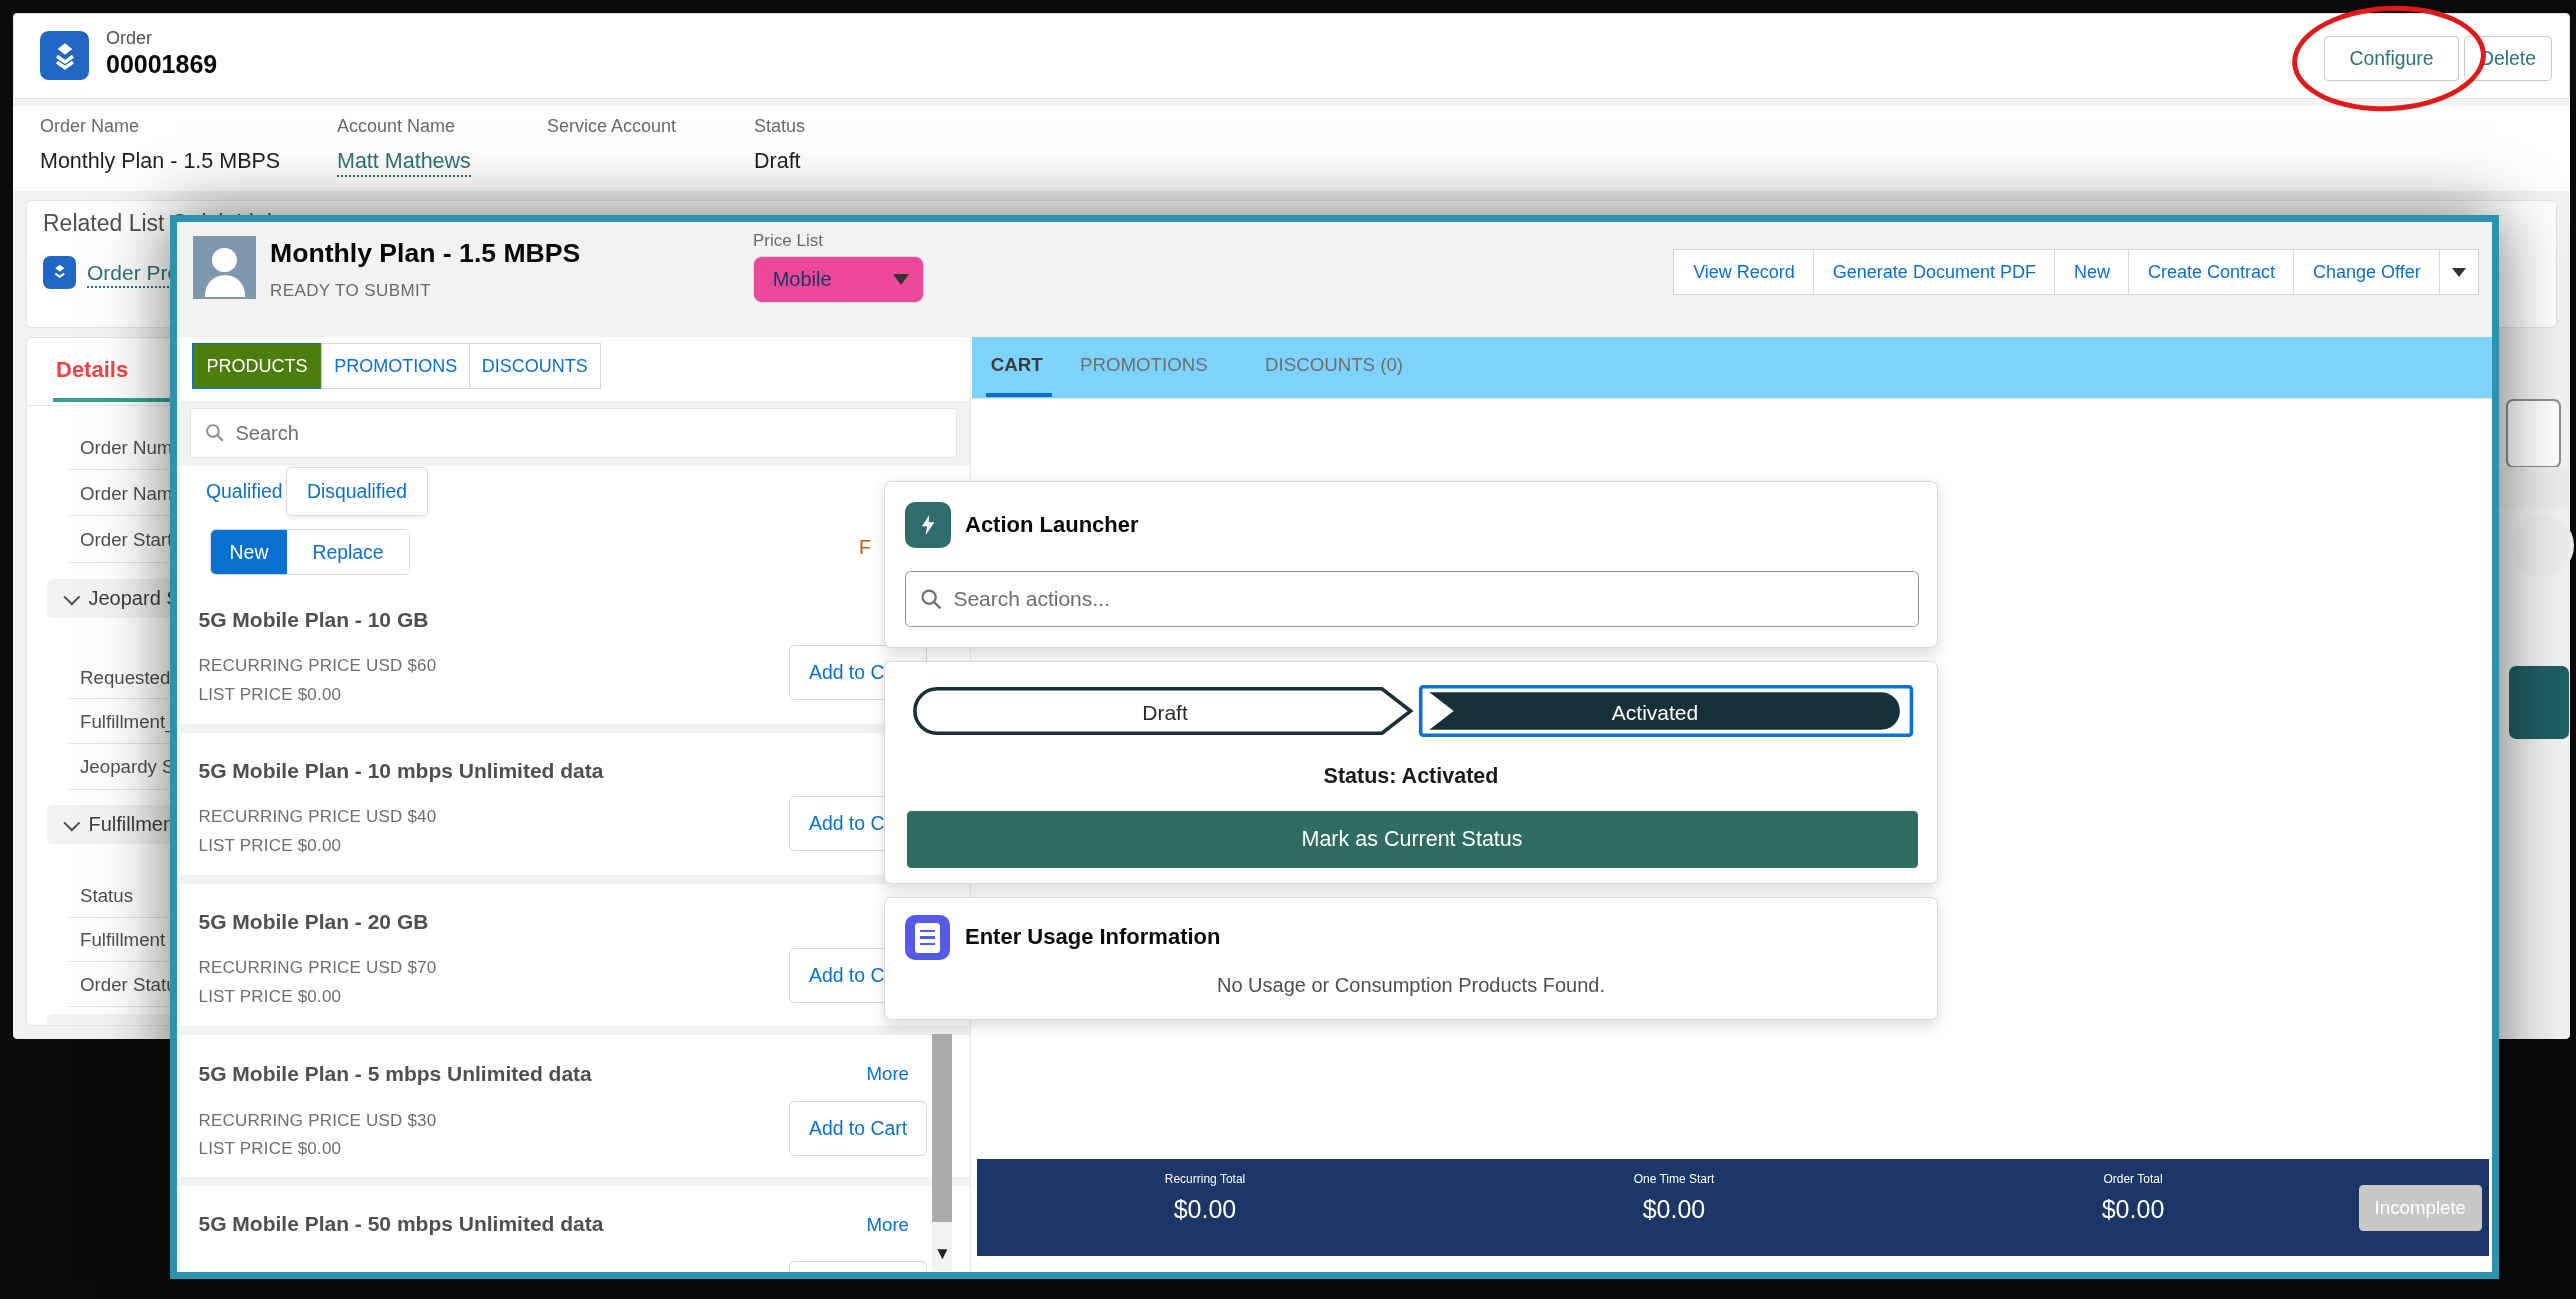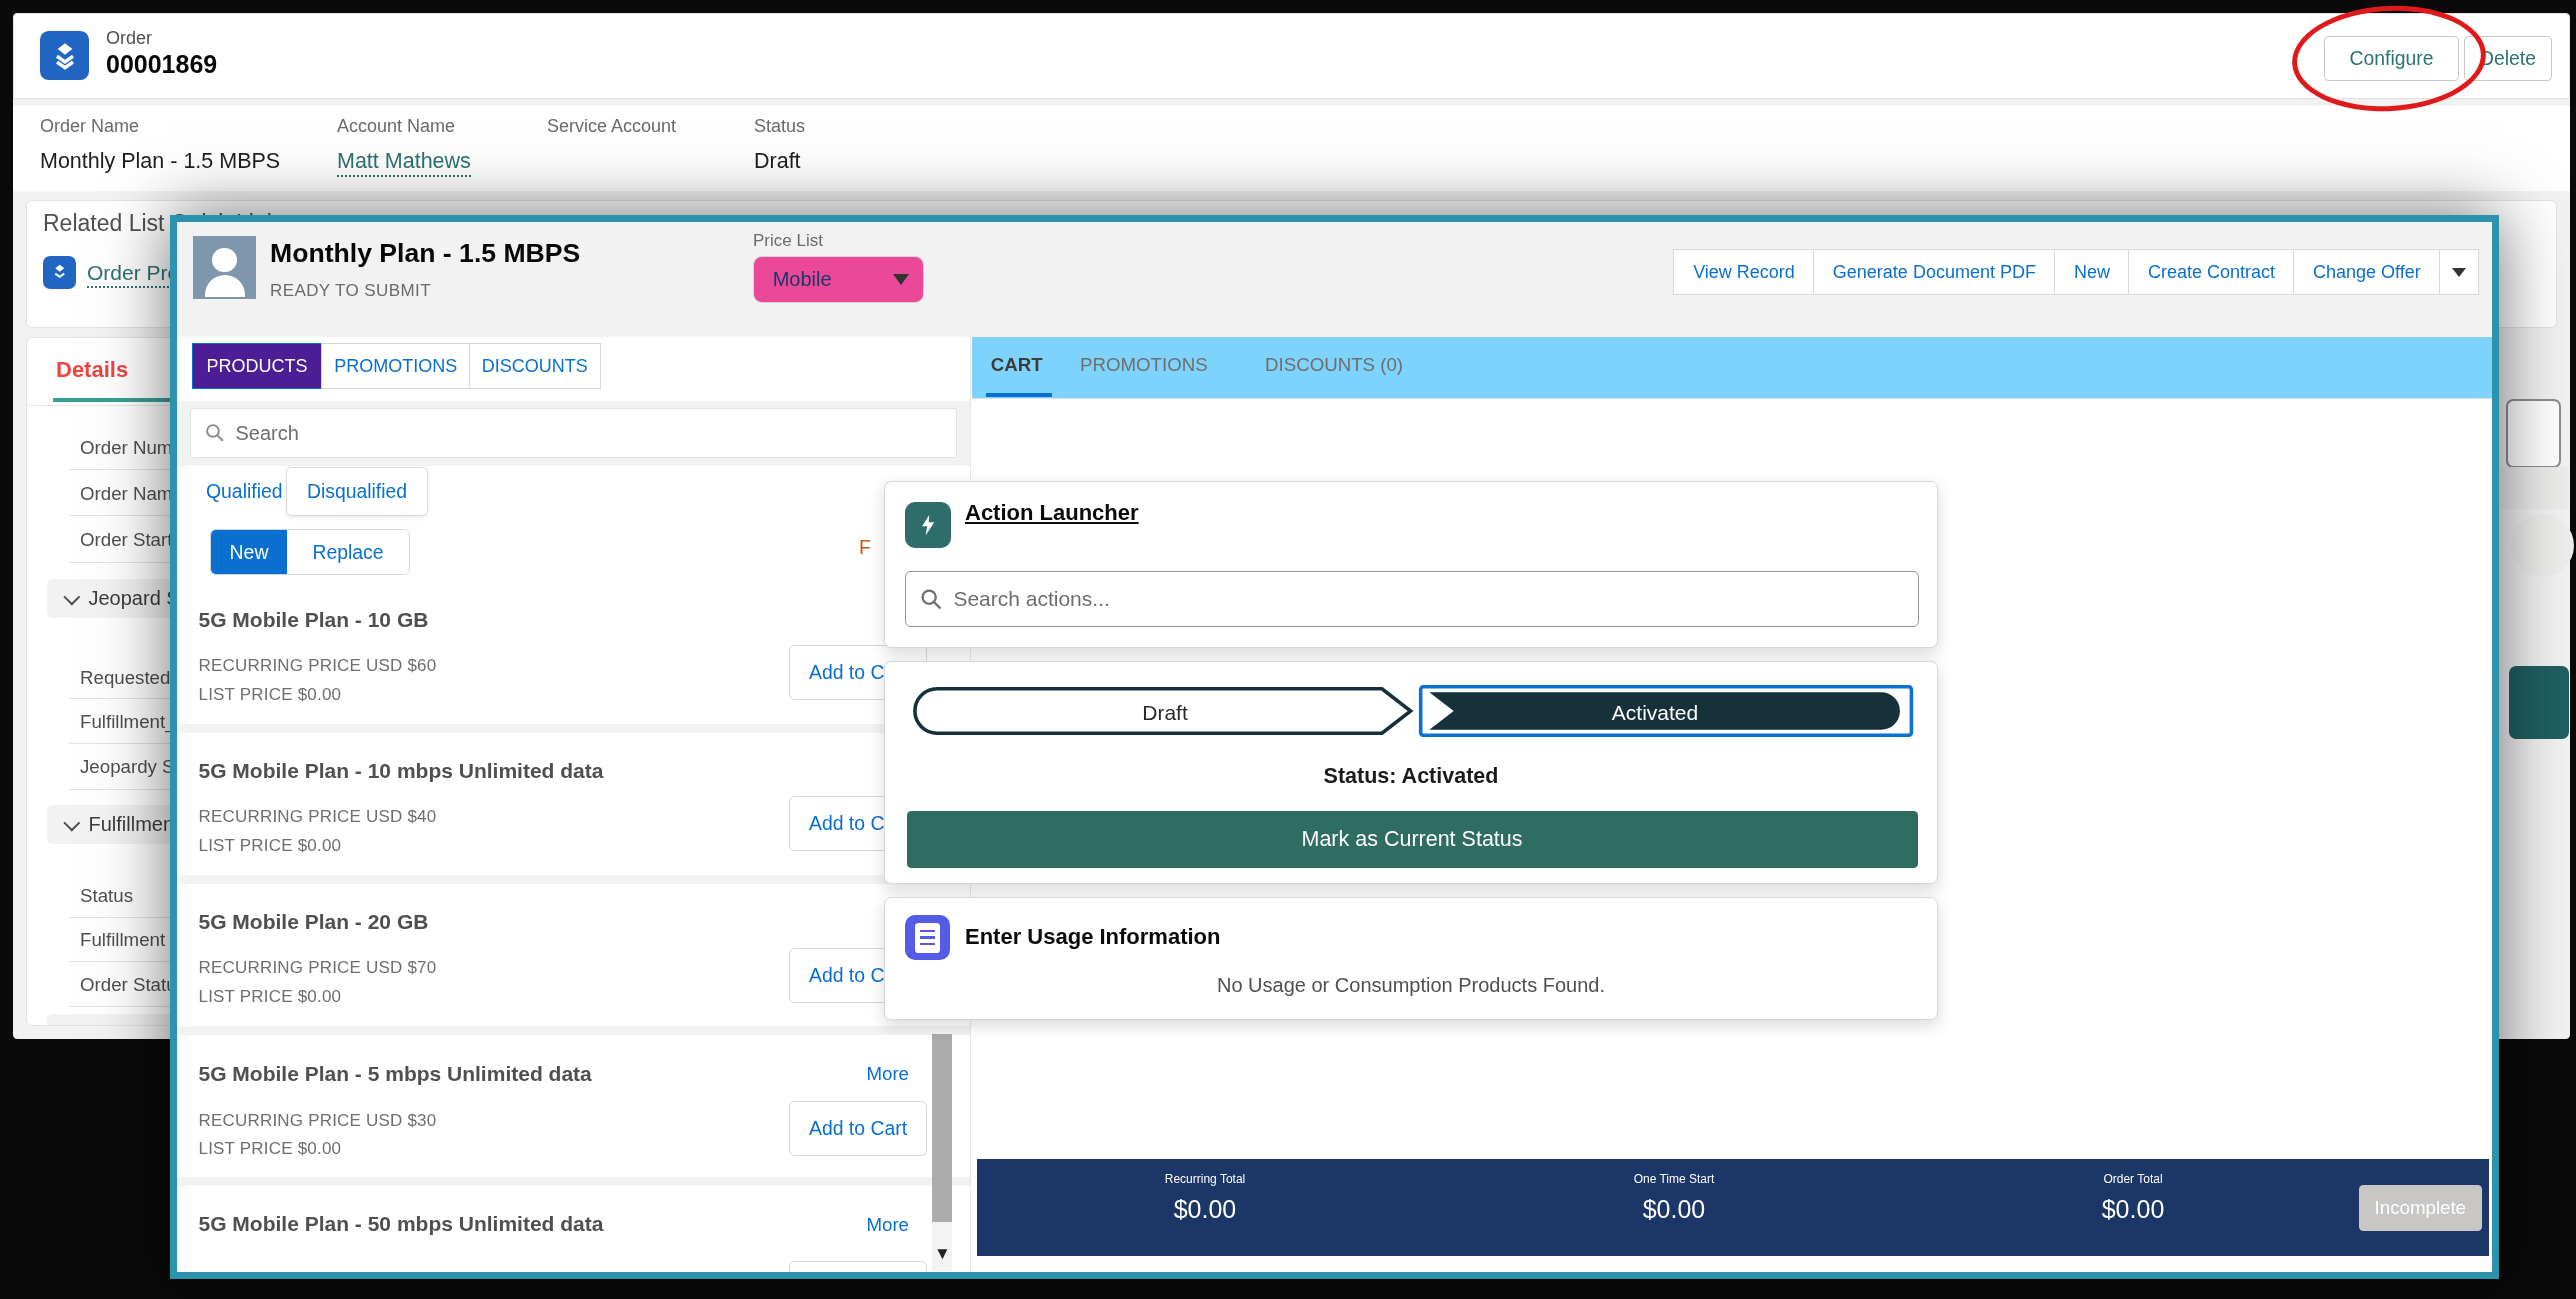--- a/index.html
+++ b/index.html
@@ -48,21 +48,21 @@
   .pl-val{margin-left:18.7px;font-size:20px;color:#1b3667;}
   .caret{width:0;height:0;border-left:8.6px solid transparent;border-right:8.6px solid transparent;border-top:11.5px solid #333;margin-left:auto;margin-right:14.4px;}
   .m-actions{right:13px;top:27px;position:absolute;display:flex;}
   .mbtn{height:46px;background:#fff;border:1.4px solid #d8d6d4;font-size:18px;color:#0970cf;display:flex;align-items:center;justify-content:center;padding:0 18.7px;margin-left:-1.4px;white-space:nowrap;}
   .mbtn-caret{width:40px;padding:0;}
   .mbtn-caret .caret{margin:0;border-top-width:9.3px;border-left-width:7.2px;border-right-width:7.2px;}
   .v-div{left:793px;top:115px;width:1.4px;height:935px;background:#e9e8e7;position:absolute;}
   
   .ptabs{left:16px;top:121px;position:absolute;display:flex;}
   .ptab{height:46px;border:1.4px solid #d8d6d4;background:#fff;color:#0970cf;font-size:18px;display:flex;align-items:center;justify-content:center;margin-left:-1.4px;}
-  .ptab.active{background:#4c1d95;color:#fff;border-color:#0970cf;}
+  .ptab.active{background:#4d7c0f;color:#fff;border-color:#0970cf;}
   .search-strip{left:0;top:179px;width:793px;height:65px;background:#f3f2f2;position:absolute;}
   .search-input{left:13px;top:7.2px;width:767px;height:50px;background:#fff;border:0.7px solid #e3e2e1;border-radius:2.9px;position:absolute;display:flex;align-items:center;}
   .sicon{margin:0 10px 0 13px;flex:none;}
   .sph{font-size:20px;color:#706e6b;}
   .qrow{left:0;top:244px;width:793px;height:57px;position:absolute;}
   .qual{left:29px;top:14.4px;font-size:19.4px;color:#0970cf;position:absolute;}
   .dqbox{left:109px;top:1.4px;width:142px;height:49px;background:#fff;border:1.4px solid #dcdad8;border-radius:5.7px;position:absolute;display:flex;align-items:center;justify-content:center;font-size:19.4px;color:#0970cf;box-shadow:0 1.4px 4.3px rgba(0,0,0,0.08);}
   .seg{left:33px;top:307px;width:200px;height:46px;border:1.4px solid #d8d6d4;border-radius:5.7px;overflow:hidden;position:absolute;display:flex;}
   .seg-new{width:76px;background:#0970cf;color:#fff;font-size:19.4px;display:flex;align-items:center;justify-content:center;}
   .seg-rep{flex:1;background:#fff;color:#0970cf;font-size:19.4px;display:flex;align-items:center;justify-content:center;}
@@ -290,21 +290,21 @@
       <div class="ctab" style="left:293px;">DISCOUNTS (0)</div>
       <div class="ctab-underline"></div>
     </div>
 
     <div class="fcard" style="left:707px;top:259px;height:167px;">
       <div class="fc-icon" style="top:20px;background:#2e6d6b;">
         <svg width="24.4" height="24.4" viewBox="0 0 24 24">
             <path d="M13 2 L6 13 H11 L9.5 22 L18 9 H12.5 Z" fill="#fff"></path>
           </svg>
       </div>
-      <div class="fc-title" style="top:18px;text-decoration:underline;">Action Launcher</div>
+      <div class="fc-title" style="top:30px;">Action Launcher</div>
       <div class="al-search">
         <svg class="sicon" width="24.4" height="24.4" viewBox="0 0 24 24">
             <circle cx="10" cy="10" r="6.5" fill="none" stroke="#6e6d6b" stroke-width="2.2"></circle>
             <line x1="15" y1="15" x2="21" y2="21" stroke="#6e6d6b" stroke-width="2.2"></line>
           </svg>
         <span class="al-ph">Search actions...</span>
       </div>
     </div>
 
     <div class="fcard" style="left:707px;top:439px;height:223px;">

